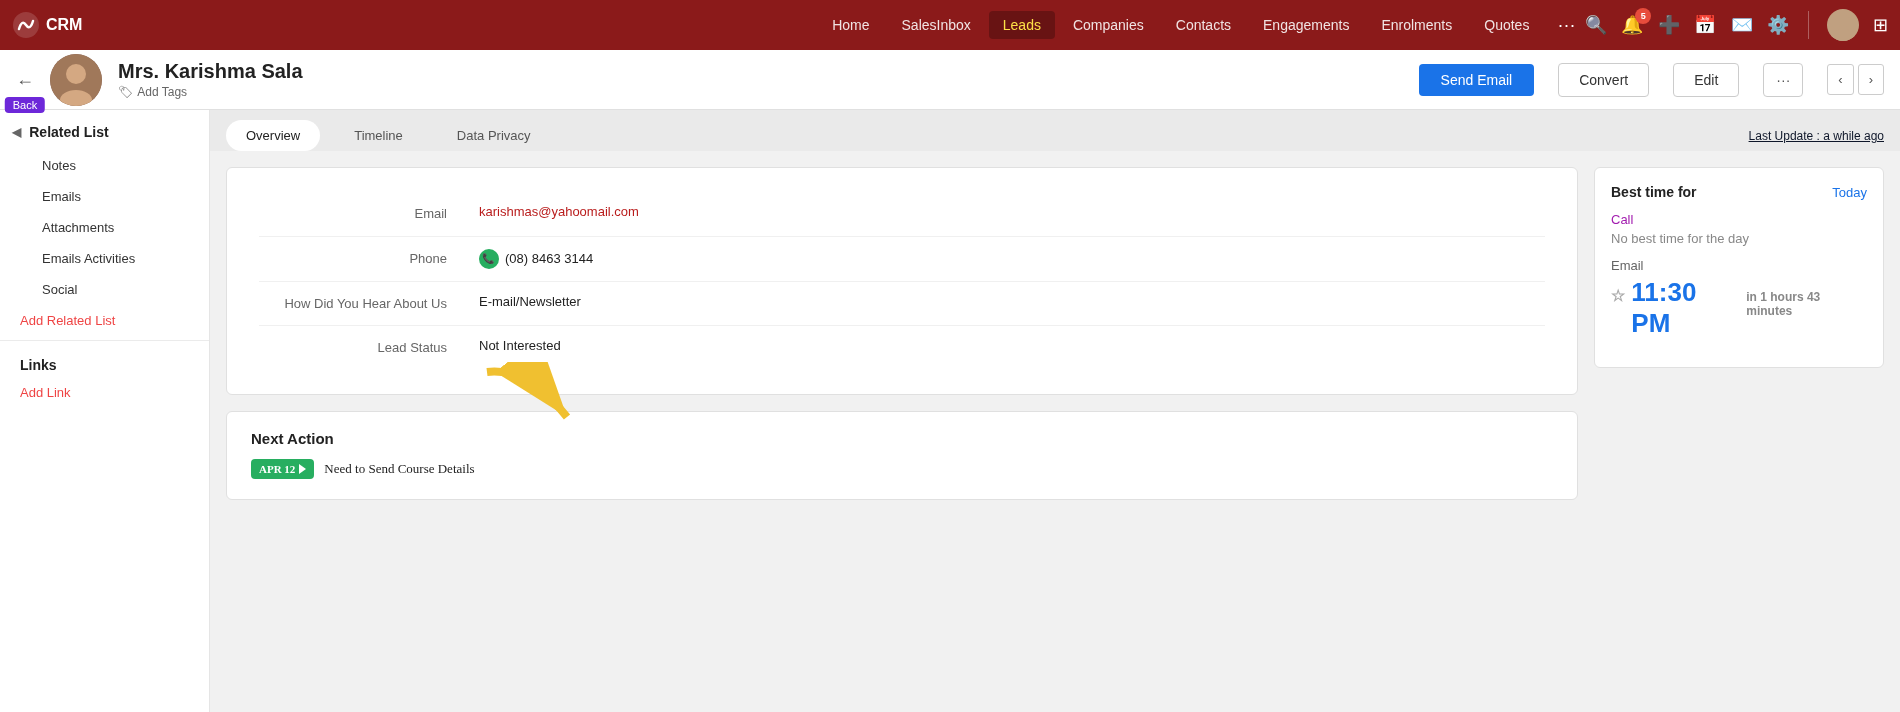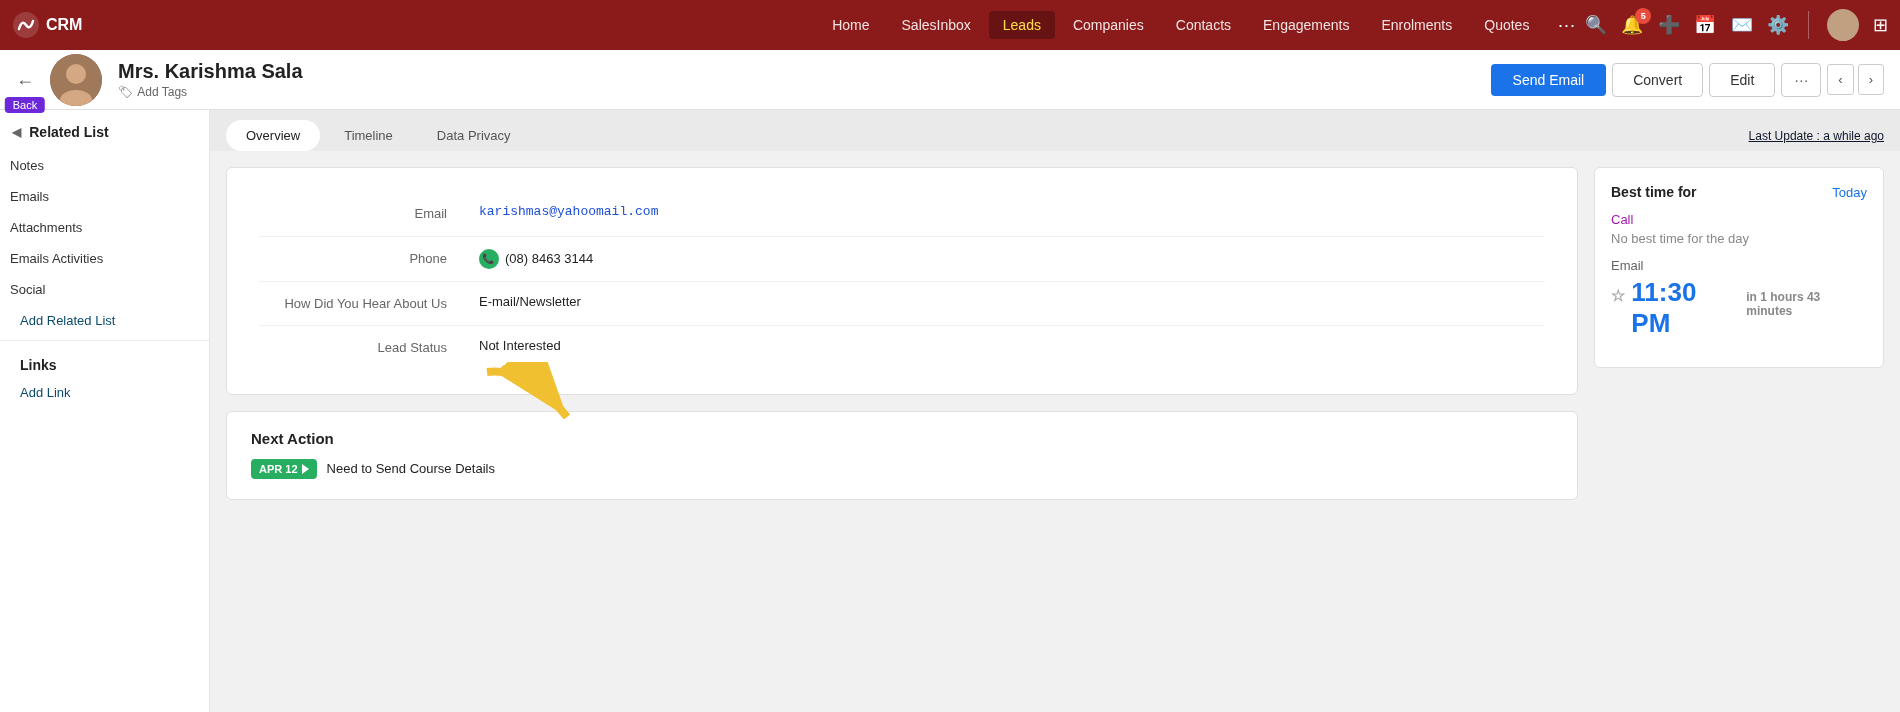--- a/index.html
+++ b/index.html
@@ -74,21 +74,21 @@
     }
     .lead-avatar {
       width: 52px; height: 52px; border-radius: 50%; background: #8b6555;
       overflow: hidden; flex-shrink: 0;
     }
     .lead-info { flex: 1; }
     .lead-name { font-size: 20px; font-weight: 600; color: #222; }
     .lead-tag { display: flex; align-items: center; gap: 4px; font-size: 12px; color: #666; margin-top: 2px; cursor: pointer; }
     .tag-icon { font-size: 12px; }
     .subheader-actions {
-      display: flex; align-items: center; gap: 6px; margin-left: auto;
+      display: flex; align-items: center; gap: 24px; margin-left: auto;
     }
     .btn-primary {
       background: #1a73e8; color: white; border: none; padding: 8px 22px;
       border-radius: 4px; font-size: 14px; font-weight: 500; cursor: pointer;
     }
     .btn-secondary {
       background: white; color: #333; border: 1px solid #ccc; padding: 8px 20px;
       border-radius: 4px; font-size: 14px; cursor: pointer;
     }
     .btn-more {
@@ -117,28 +117,28 @@
     .sidebar-section-header {
       display: flex; align-items: center; padding: 14px 16px 10px 12px;
       font-weight: 600; font-size: 14px; color: #222;
     }
     .sidebar-toggle { margin-right: 8px; color: #666; font-size: 12px; }
     .sidebar-item {
       padding: 8px 16px 8px 10px;
       font-size: 13px;
       color: #333;
       cursor: pointer;
-      display: flex; align-items: flex-start; gap: 6px;
+      display: flex; align-items: flex-start; gap: 6px; margin-left: 32px;
     }
     .sidebar-item .badge-inline {
       background: #e0e7ff; color: #3b5bdb; font-size: 11px; font-weight: 600;
       border-radius: 10px; padding: 1px 7px;
     }
     .sidebar-link {
-      color: #0c4a6e; font-size: 13px; padding: 8px 24px 8px 20px; cursor: pointer;
+      color: #ef4444; font-size: 13px; padding: 8px 24px 8px 20px; cursor: pointer;
     }
     .sidebar-section-label {
       padding: 12px 16px 4px 20px; font-weight: 600; font-size: 14px; color: #222;
     }
     .sidebar-divider { height: 1px; background: #ebebeb; margin: 4px 0; }
 
     
     .content-area {
       flex: 1;
       background: #f1f1f1;
@@ -148,21 +148,21 @@
 
     
     .tabs-bar {
       background: #eaeaea;
       padding: 10px 16px 0 16px;
       display: flex;
       align-items: flex-end;
       gap: 4px;
       justify-content: space-between;
     }
-    .tabs-left { display: flex; gap: 4px; }
+    .tabs-left { display: flex; gap: 14px; }
     .tab {
       padding: 8px 20px;
       border-radius: 20px 20px 0 0;
       font-size: 13px;
       cursor: pointer;
       color: #555;
       background: transparent;
       border: none;
     }
     .tab.active {
@@ -209,21 +209,21 @@
       flex-shrink: 0;
       line-height: 1.5;
     }
     .info-value {
       font-size: 13px;
       color: #222;
       display: flex;
       align-items: center;
       gap: 6px;
     }
-    .info-value a { color: #1d4ed8; text-decoration: none; font-family: Liberation Mono, monospace; }
+    .info-value a { color: #b91c1c; text-decoration: none; }
     .phone-icon {
       width: 20px; height: 20px; background: #27ae60; border-radius: 50%;
       display: flex; align-items: center; justify-content: center;
       color: white; font-size: 10px;
     }
 
     
     .right-panel {
       width: 290px;
       flex-shrink: 0;
@@ -254,21 +254,21 @@
     
     .next-action-card {
       background: white;
       border-radius: 6px;
       border: 1px solid #e0e0e0;
       padding: 18px 24px 20px;
       margin-top: 0;
       position: relative;
     }
     .next-action-title { font-weight: 600; font-size: 15px; color: #222; margin-bottom: 12px; }
-    .next-action-row { display: flex; align-items: center; gap: 10px; }
+    .next-action-row { display: flex; align-items: center; gap: 10px; font-family: Liberation Serif, serif; }
     .apr-badge {
       background: #27ae60; color: white; font-size: 11px; font-weight: 700;
       padding: 4px 8px; border-radius: 4px; white-space: nowrap;
       display: flex; align-items: center; gap: 4px;
     }
     .apr-triangle {
       width: 0; height: 0;
       border-top: 5px solid transparent;
       border-bottom: 5px solid transparent;
       border-left: 7px solid white;

